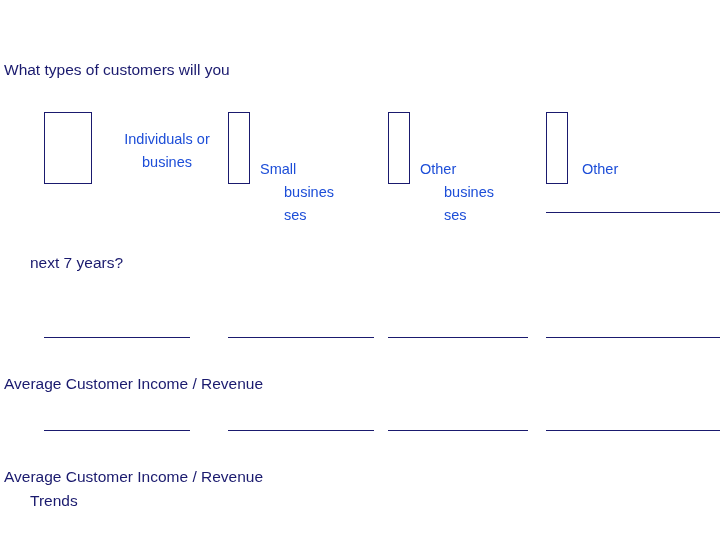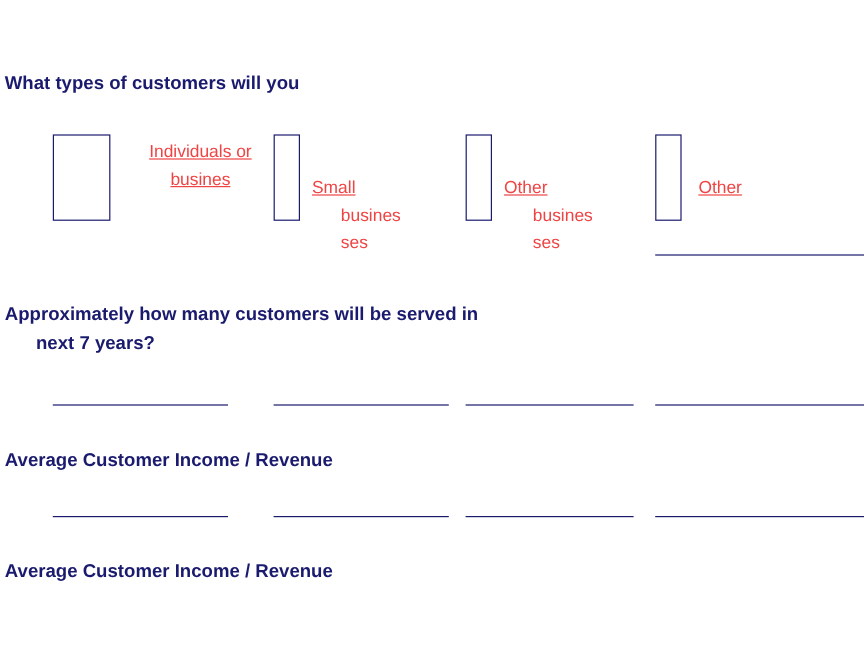--- a/index.html
+++ b/index.html
@@ -15,21 +15,21 @@
     position: relative;
   }
   .slide {
     position: absolute;
     left: 0; top: 0;
     width: 720px;
     height: 540px;
   }
   .q-heading {
     position: absolute;
-    font-weight: bold;
+    font-weight: normal;
     color: #1a1a6e;
     font-size: 15.5px;
     line-height: 1.55;
     white-space: pre-line;
   }
   .q1 {
     left: 4px;
     top: 58px;
     width: 420px;
   }
@@ -72,26 +72,25 @@
     height: 72px;
     border: 1.6px solid #1a1a6e;
     background: #ffffff;
     box-sizing: border-box;
   }
   .cb-box.narrow {
     width: 22px;
   }
   .cb-label {
     position: absolute;
-    top: 4px;
-    color: #ef4444;
+    top: 16px;
+    color: #1d4ed8;
     font-size: 14.5px;
     line-height: 1.58;
     font-family: "Liberation Sans", sans-serif;
-    text-decoration: underline;
   }
   .cb-label.centered {
     text-align: center;
   }
   .cb-label.left {
     text-align: left;
     margin-top: 30px;
   }
 
   
@@ -127,29 +126,29 @@
 
     <div class="cb-group" style="left:546px; width:170px;">
       <div class="cb-box narrow" style="left:0;"></div>
       <div class="cb-label left" style="left:36px; width:130px;"><span>Other</span></div>
     </div>
 
   </div>
 
   <div class="blank-line" style="left:546px; top:212px; width:174px;"></div>
 
-  <div class="q-heading q2"><span>Approximately how many customers will be served in</span><span class="indent">next 7 years?</span></div>
+  <div class="q-heading q2"><span class="indent">next 7 years?</span></div>
 
   <div class="blank-line" style="left:44px; top:337px; width:146px;"></div>
   <div class="blank-line" style="left:228px; top:337px; width:146px;"></div>
   <div class="blank-line" style="left:388px; top:337px; width:140px;"></div>
   <div class="blank-line" style="left:546px; top:337px; width:174px;"></div>
 
   <div class="q-heading q3"><span>Average Customer Income / Revenue</span></div>
 
   <div class="blank-line" style="left:44px; top:430px; width:146px;"></div>
   <div class="blank-line" style="left:228px; top:430px; width:146px;"></div>
   <div class="blank-line" style="left:388px; top:430px; width:140px;"></div>
   <div class="blank-line" style="left:546px; top:430px; width:174px;"></div>
 
-  <div class="q-heading q4"><span>Average Customer Income / Revenue</span></div>
+  <div class="q-heading q4"><span>Average Customer Income / Revenue</span><span class="indent">Trends</span></div>
 
 </div>
 
 </body></html>

